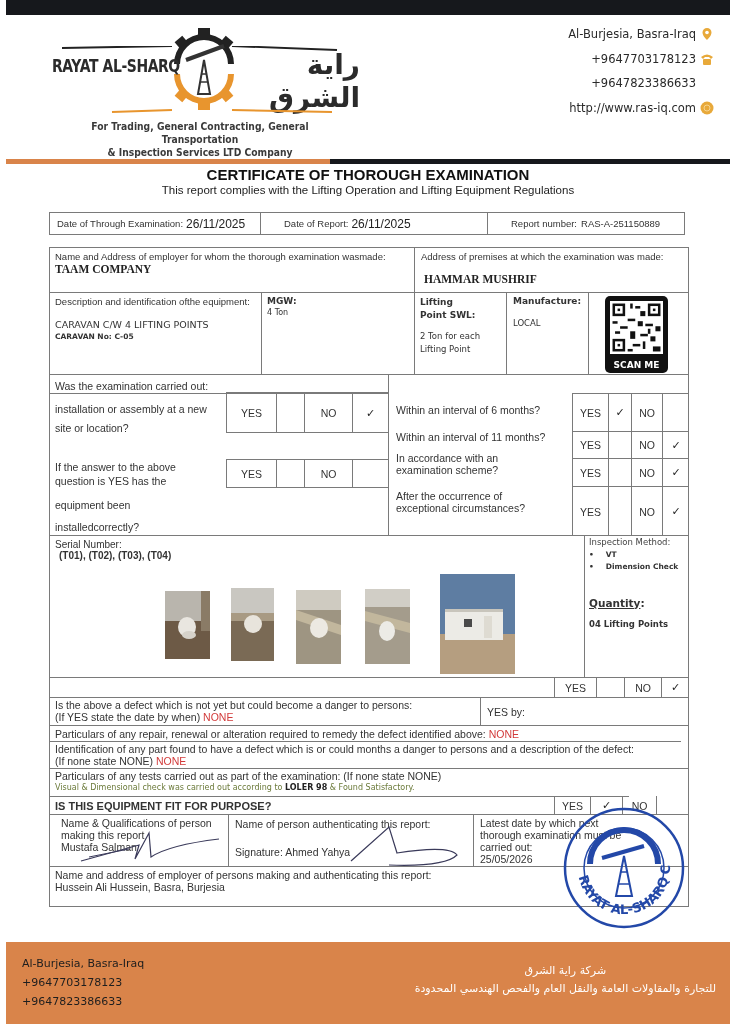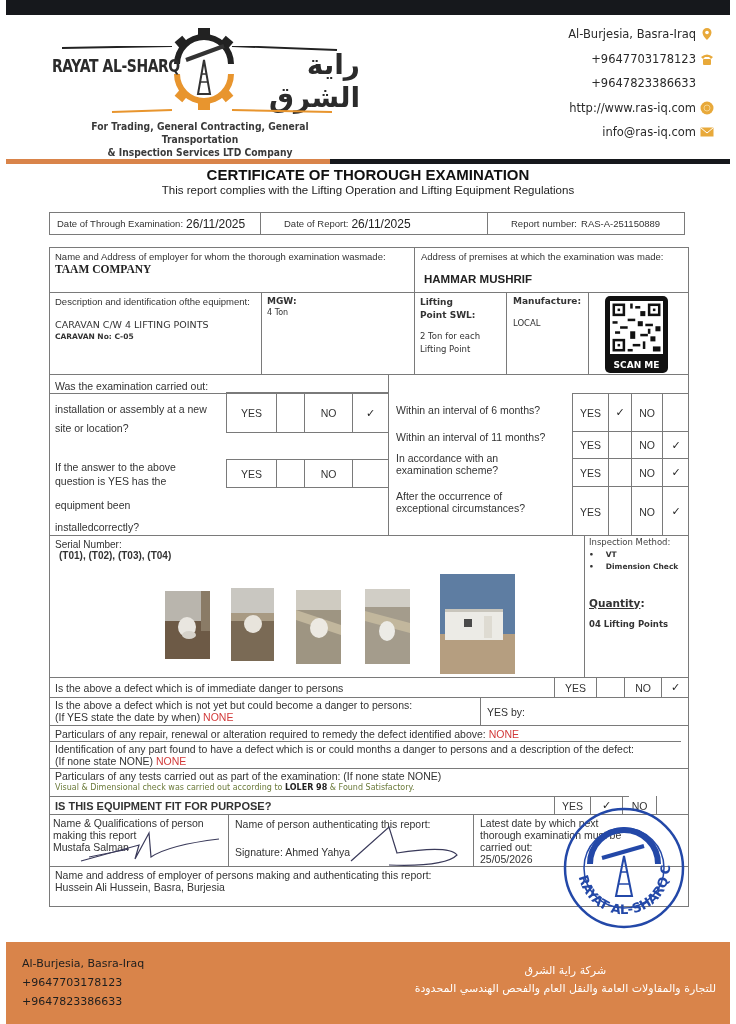--- a/index.html
+++ b/index.html
@@ -103,27 +103,20 @@
     <span>+9647823386633</span>
     <span class="cicon-blank"></span>
   </div>
   <div class="contact-row">
     <span>http://www.ras-iq.com</span>
     <svg class="cicon" viewBox="0 0 14 14">
         <circle cx="7" cy="7" r="6.5" fill="#e8a93a"></circle>
         <circle cx="7" cy="7" r="3" fill="none" stroke="#f6d490" stroke-width="1"></circle>
       </svg>
   </div>
-  <div class="contact-row">
-    <span>info@ras-iq.com</span>
-    <svg class="cicon" viewBox="0 0 14 14">
-        <rect x="0.5" y="2.5" width="13" height="9" fill="#e8a93a"></rect>
-        <path d="M0.5 2.5 L7 8 L13.5 2.5" fill="none" stroke="#fff" stroke-width="1"></path>
-      </svg>
-  </div>
 </div>
 
 <div class="title">CERTIFICATE OF THOROUGH EXAMINATION</div>
 <div class="subtitle">This report complies with the Lifting Operation and Lifting Equipment Regulations</div>
 
 <div class="box datesrow">
   <div style="width:211px">
     <span>Date of Through Examination:</span>
     <span class="dbig">26/11/2025</span>
   </div>
@@ -140,21 +133,21 @@
 <div class="box" style="left:49px;top:247px;width:640px;height:660px;border-color:#7a7a7a;">
 </div>
 
 <div style="position:absolute;left:49px;top:247px;width:640px;height:46px;border-bottom:1px solid #7a7a7a;">
   <div style="position:absolute;left:0;top:0;width:366px;height:46px;border-right:1px solid #7a7a7a;padding:4px 6px;">
     <div class="lbl">Name and Address of employer for whom the thorough examination wasmade:</div>
     <div style="font-family:'Liberation Serif',serif;font-weight:bold;font-size:11.5px;color:#222;margin-top:1px">TAAM COMPANY</div>
   </div>
   <div style="position:absolute;left:366px;top:0;width:274px;height:46px;padding:4px 6px;">
     <div class="lbl">Address of premises at which the examination was made:</div>
-    <div style="font-family:Liberation Sans, sans-serif;font-weight:bold;font-size:11.5px;color:#222;margin-top:11px;margin-left:3px">HAMMAR MUSHRIF</div>
+    <div style="font-family:Liberation Serif, serif;font-weight:bold;font-size:11.5px;color:#222;margin-top:11px;margin-left:3px">HAMMAR MUSHRIF</div>
   </div>
 </div>
 
 <div style="position:absolute;left:49px;top:293px;width:640px;height:82px;border-bottom:1px solid #7a7a7a;">
   <div style="position:absolute;left:0;top:0;width:213px;height:82px;border-right:1px solid #7a7a7a;padding:3px 6px;">
     <div class="lbl">Description and identification ofthe equipment:</div>
     <div style="font-family:'DejaVu Sans',sans-serif;font-size:9.5px;color:#333;margin-top:12px">CARAVAN  C/W 4 LIFTING POINTS</div>
     <div style="font-family:'DejaVu Sans',sans-serif;font-size:7.5px;font-weight:bold;color:#333;margin-top:2px">CARAVAN No: C-05</div>
   </div>
   <div style="position:absolute;left:213px;top:0;width:153px;height:82px;border-right:1px solid #7a7a7a;padding:3px 5px;">
@@ -303,21 +296,20 @@
     <div style="font-size:7.5px;font-weight:bold;color:#333;margin-top:3px;display:flex;gap:12px">
         <span>•</span>
         <span>Dimension Check</span>
       </div>
     <div style="font-size:10.5px;font-weight:bold;color:#333;margin-top:26px"><span style="text-decoration:underline">Quantity</span>:</div>
     <div style="font-size:8.5px;font-weight:bold;color:#333;margin-top:10px">04 Lifting Points</div>
   </div>
 </div>
 
 <div style="position:absolute;left:49px;top:678px;width:640px;height:20px;border-bottom:1px solid #7a7a7a;">
-  <div class="qtext" style="left:6px;top:3px">Is the above a defect which is of immediate danger to persons</div>
   <div class="yn" style="left:505px;top:-1px;width:42px;height:21px;border-top:none;">YES</div>
   <div class="yn" style="left:547px;top:-1px;width:28px;height:21px;border-top:none;"></div>
   <div class="yn" style="left:575px;top:-1px;width:37px;height:21px;border-top:none;">NO</div>
   <div class="yn check" style="left:612px;top:-1px;width:28px;height:21px;border-top:none;">✓</div>
 </div>
 
 <div style="position:absolute;left:49px;top:698px;width:640px;height:28px;border-bottom:1px solid #7a7a7a;">
   <div class="qtext" style="left:6px;top:1px;line-height:12px">
     <div>Is the above a defect which is not yet but could become a danger to persons:</div>
     <div><span>(If YES state the date by when)</span> <span class="red">NONE</span></div>
@@ -346,21 +338,21 @@
 
 <div style="position:absolute;left:49px;top:797px;width:640px;height:18px;border-bottom:1px solid #7a7a7a;">
   <div class="qtext" style="left:6px;top:2px;font-weight:bold;font-size:11px">IS THIS EQUIPMENT FIT FOR PURPOSE?</div>
   <div class="yn" style="left:505px;top:-1px;width:36px;height:19px;border-top:none;">YES</div>
   <div class="yn check" style="left:541px;top:-1px;width:32px;height:19px;border-top:none;">✓</div>
   <div class="yn" style="left:573px;top:-1px;width:34px;height:19px;border-top:none;">NO</div>
   <div class="yn" style="left:607px;top:-1px;width:33px;height:19px;border-top:none;"></div>
 </div>
 
 <div style="position:absolute;left:49px;top:815px;width:640px;height:52px;border-bottom:1px solid #7a7a7a;">
-  <div style="position:absolute;left:0;top:0;width:180px;height:52px;border-right:1px solid #7a7a7a;padding:2px 4px;">
+  <div style="position:absolute;left:0;top:0;width:180px;height:52px;border-right:1px solid #7a7a7a;padding:2px 12px;">
     <div class="qtext" style="position:static;width:165px;line-height:12px">Name &amp; Qualifications of person making this report</div>
     <div class="qtext" style="position:static;line-height:12px">Mustafa Salman</div>
   </div>
   <div style="position:absolute;left:180px;top:0;width:245px;height:52px;border-right:1px solid #7a7a7a;padding:2px 6px;">
     <div class="qtext" style="position:static">Name of person authenticating this report:</div>
     <div class="qtext" style="position:static;margin-top:14px">Signature: Ahmed Yahya</div>
   </div>
   <div style="position:absolute;left:425px;top:0;width:215px;height:52px;padding:2px 6px;">
     <div class="qtext" style="position:static;width:150px;line-height:12px">Latest date by which next thorough examination must be carried out:</div>
     <div class="qtext" style="position:static;line-height:12px">25/05/2026</div>

